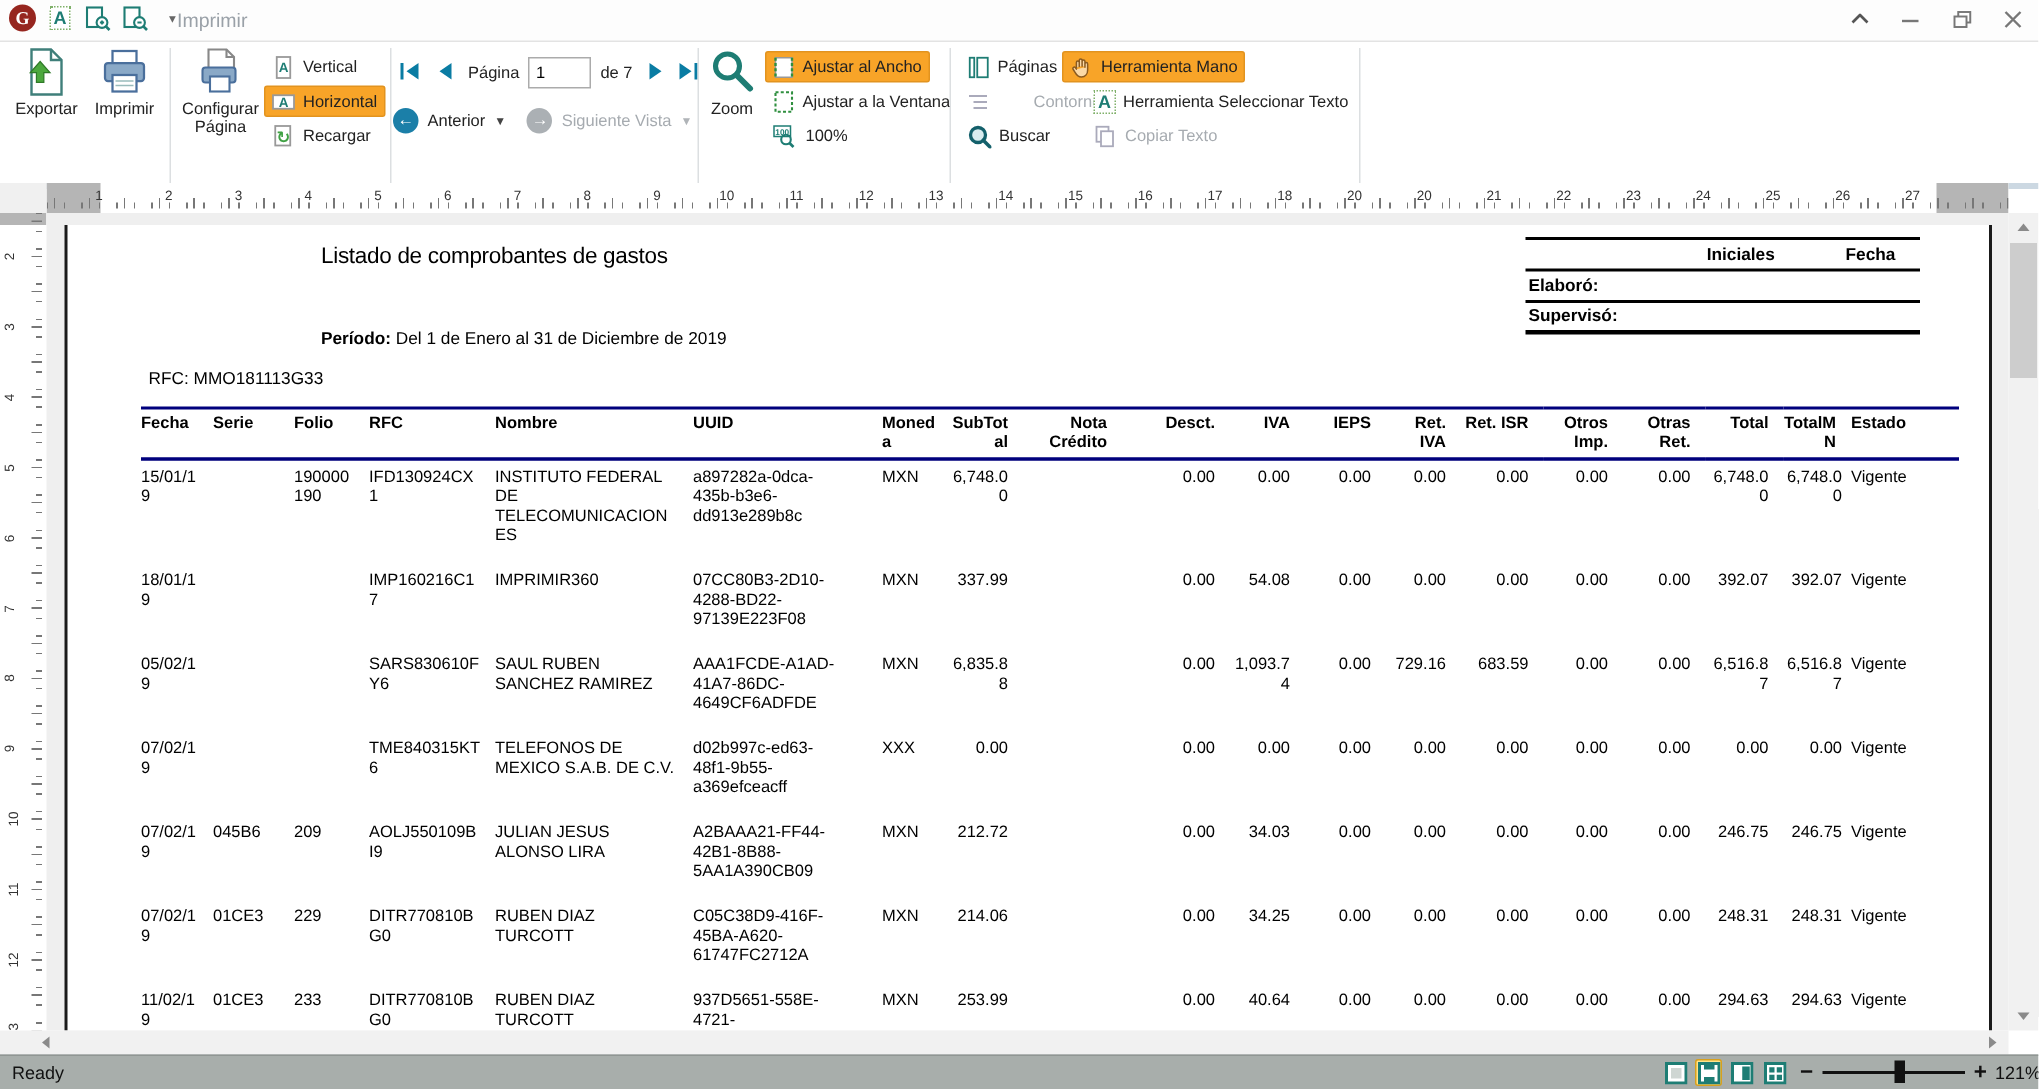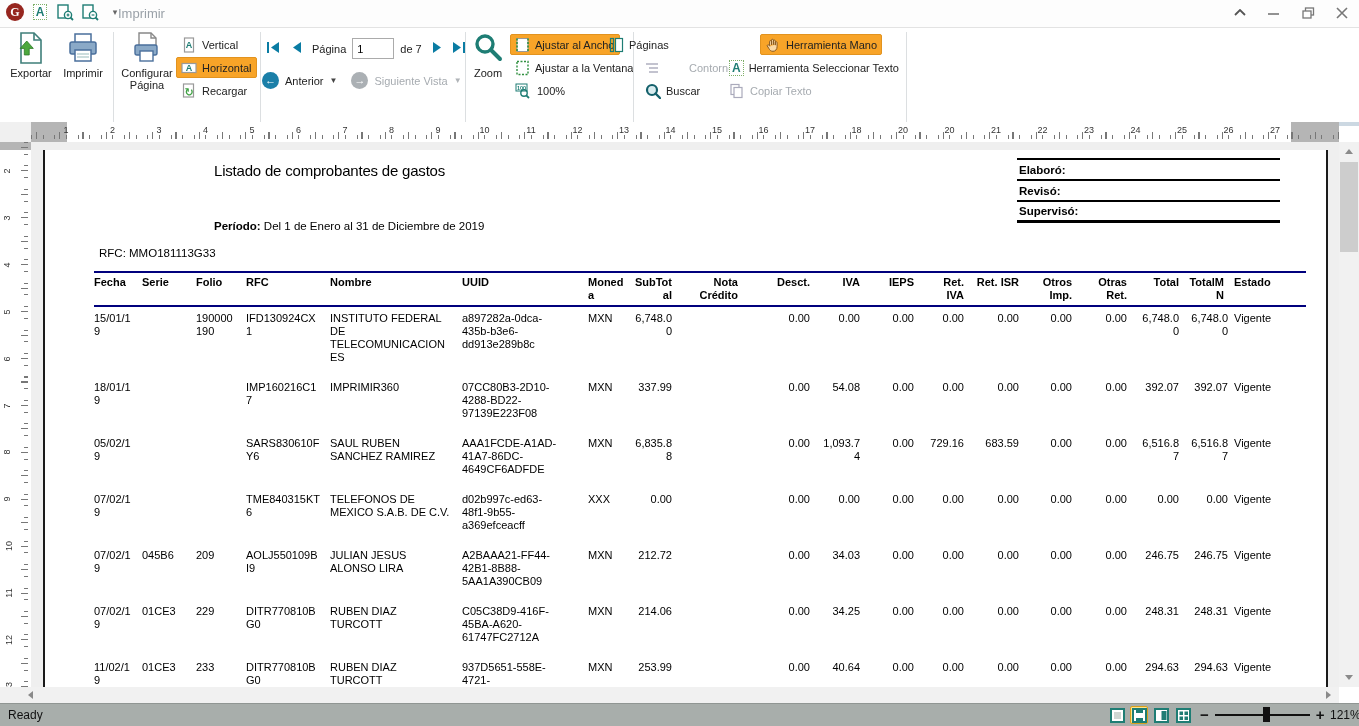--- a/index.html
+++ b/index.html
@@ -276,21 +276,21 @@
           <rect x="1" y="1" width="11" height="7" fill="#fff" stroke="#1e7d74" stroke-width="1"></rect>
           <text x="6.5" y="7" font-size="5.5" font-weight="bold" fill="#1e7d74" text-anchor="middle">100</text>
           <circle cx="9" cy="10" r="3.2" fill="none" stroke="#1e7d74" stroke-width="1.4"></circle>
           <line x1="11.3" y1="12.3" x2="14" y2="15" stroke="#1e7d74" stroke-width="1.8"></line>
         </svg>
       <span>100%</span>
     </div>
     <div class="gdiv" style="left:633px;"></div>
     <div class="glabel" style="left:505px;width:80px;">Zoom</div>
 
-    <div class="smallbtn" style="left:604px;top:6px;">
+    <div class="smallbtn" style="left:640px;top:6px;">
       <svg width="15" height="16" viewBox="0 0 15 16">
           <rect x="1.5" y="1.5" width="3" height="13" fill="none" stroke="#1e7d74" stroke-width="1.2"></rect>
           <rect x="6.5" y="1.5" width="7" height="13" fill="#fff" stroke="#1e7d74" stroke-width="1.2"></rect>
         </svg>
       <span>Páginas</span>
     </div>
     <div class="smallbtn disabled" style="left:640px;top:29px;gap:29px;">
       <svg width="15" height="16" viewBox="0 0 15 16">
           <line x1="1" y1="4" x2="13" y2="4" stroke="#aab" stroke-width="1.4"></line>
           <line x1="4" y1="8" x2="13" y2="8" stroke="#aab" stroke-width="1.4"></line>
@@ -298,21 +298,21 @@
         </svg>
       <span>Contorno</span>
     </div>
     <div class="smallbtn" style="left:640px;top:52px;">
       <svg width="16" height="16" viewBox="0 0 16 16">
           <circle cx="7" cy="7" r="5" fill="#d9ecef" stroke="#14606b" stroke-width="2.2"></circle>
           <line x1="10.5" y1="10.5" x2="15" y2="15" stroke="#14606b" stroke-width="2.4" stroke-linecap="round"></line>
         </svg>
       <span>Buscar</span>
     </div>
-    <div class="smallbtn hl" style="left:760px;top:6px;">
+    <div class="smallbtn hl" style="left:708px;top:6px;">
       <svg width="16" height="16" viewBox="0 0 16 16">
           <path d="M4.6 8.2V4.6a.95.95 0 0 1 1.9 0v2.8M6.5 7.4V3.2a.95.95 0 0 1 1.9 0v4M8.4 7.2V4a.95.95 0 0 1 1.9 0v3.4M10.3 7.8V5.6a.9.9 0 0 1 1.8 0v4.1c0 2.7-1.7 4.6-4.1 4.6-2.1 0-3.1-.9-4.3-3.1L2.3 9c-.5-.9.9-1.8 1.6-.9l.7 1" fill="#fbd9a6" stroke="#8a5a20" stroke-width="1" stroke-linecap="round" stroke-linejoin="round"></path>
         </svg>
       <span>Herramienta Mano</span>
     </div>
     <div class="smallbtn" style="left:724px;top:29px;">
       <span class="a-tool">A</span>
       <span>Herramienta Seleccionar Texto</span>
     </div>
     <div class="smallbtn disabled" style="left:724px;top:52px;">
@@ -382,26 +382,26 @@
         <span class="vnum" style="top: 539.9px;">13</span>
       </div>
   </div>
 
   <div class="canvas">
     <div class="page">
       <div class="rep-title">Listado de comprobantes de gastos</div>
 
       <div class="signtbl">
         <div class="signrow">
-          <span class="sc1">Elaboró:</span>
-            <span class="sc2"></span>
-            <span class="sc3"></span>
+          <span class="sc1"></span>
+          <span class="sc2">Iniciales</span>
+          <span class="sc3">Fecha</span>
         </div>
         <div class="signrow">
-          <span class="sc1">Revisó:</span>
+          <span class="sc1">Elaboró:</span>
             <span class="sc2"></span>
             <span class="sc3"></span>
         </div>
         <div class="signrow">
           <span class="sc1">Supervisó:</span>
             <span class="sc2"></span>
             <span class="sc3"></span>
         </div>
       </div>
 

